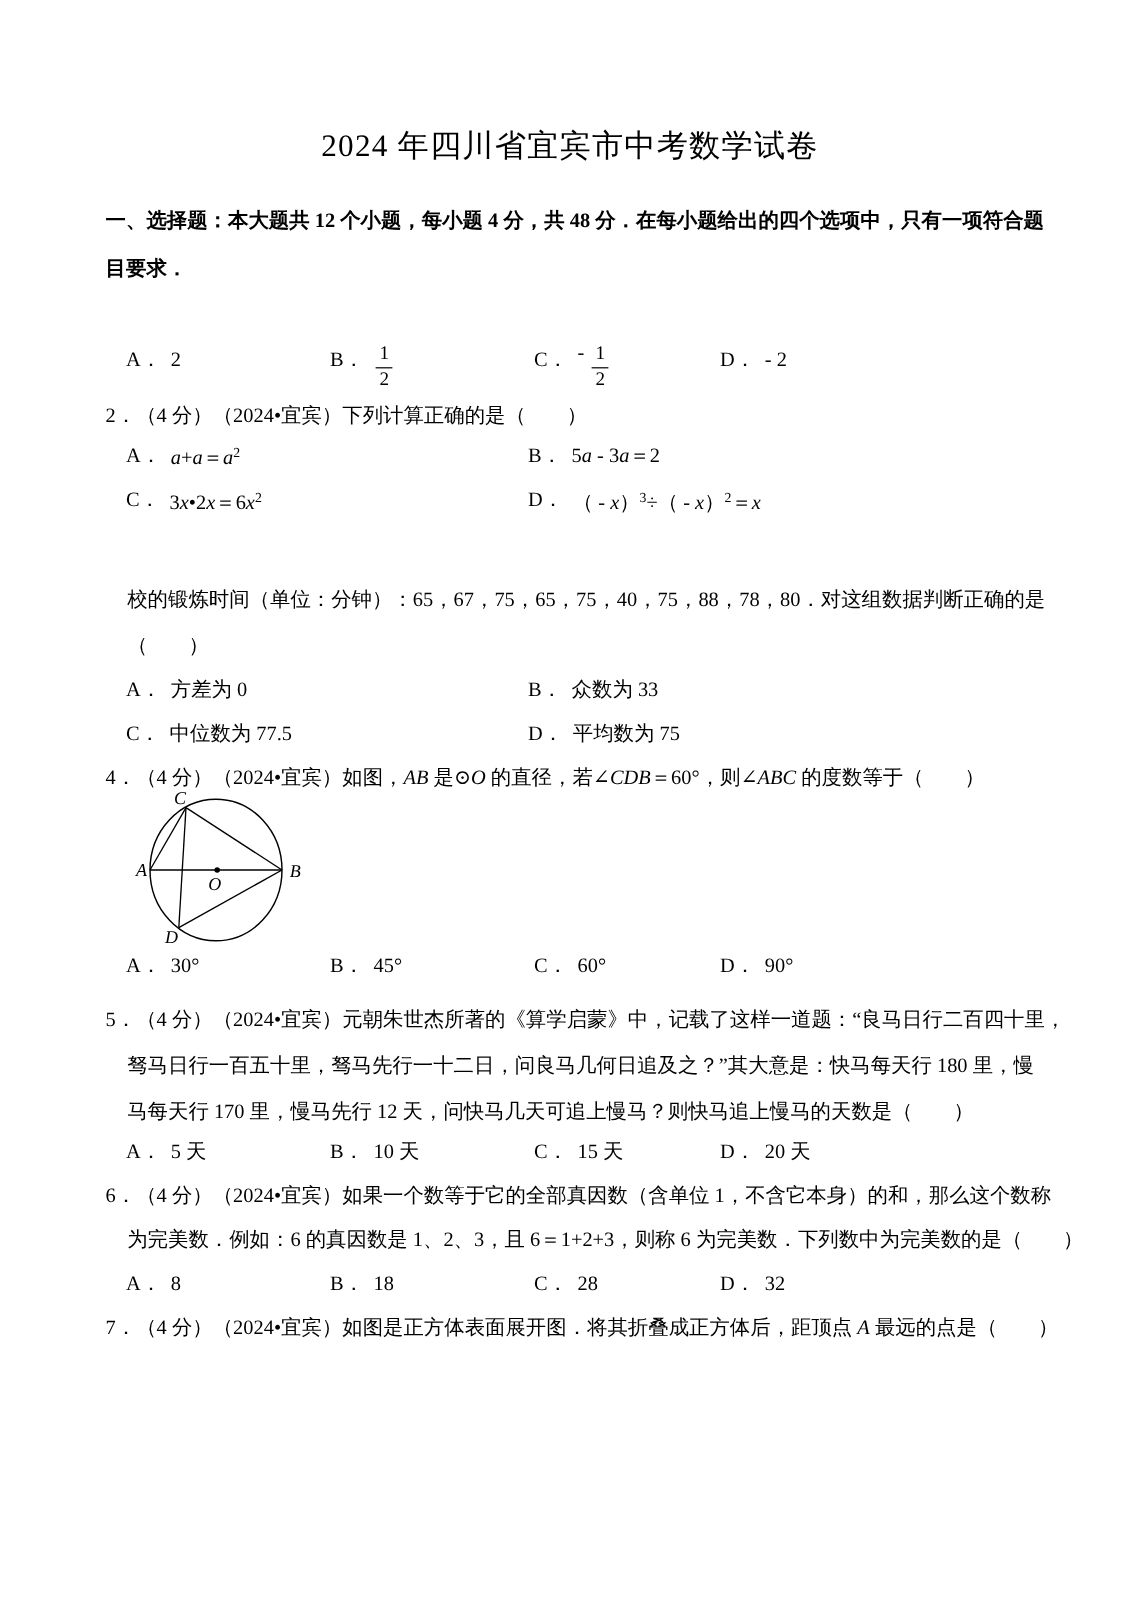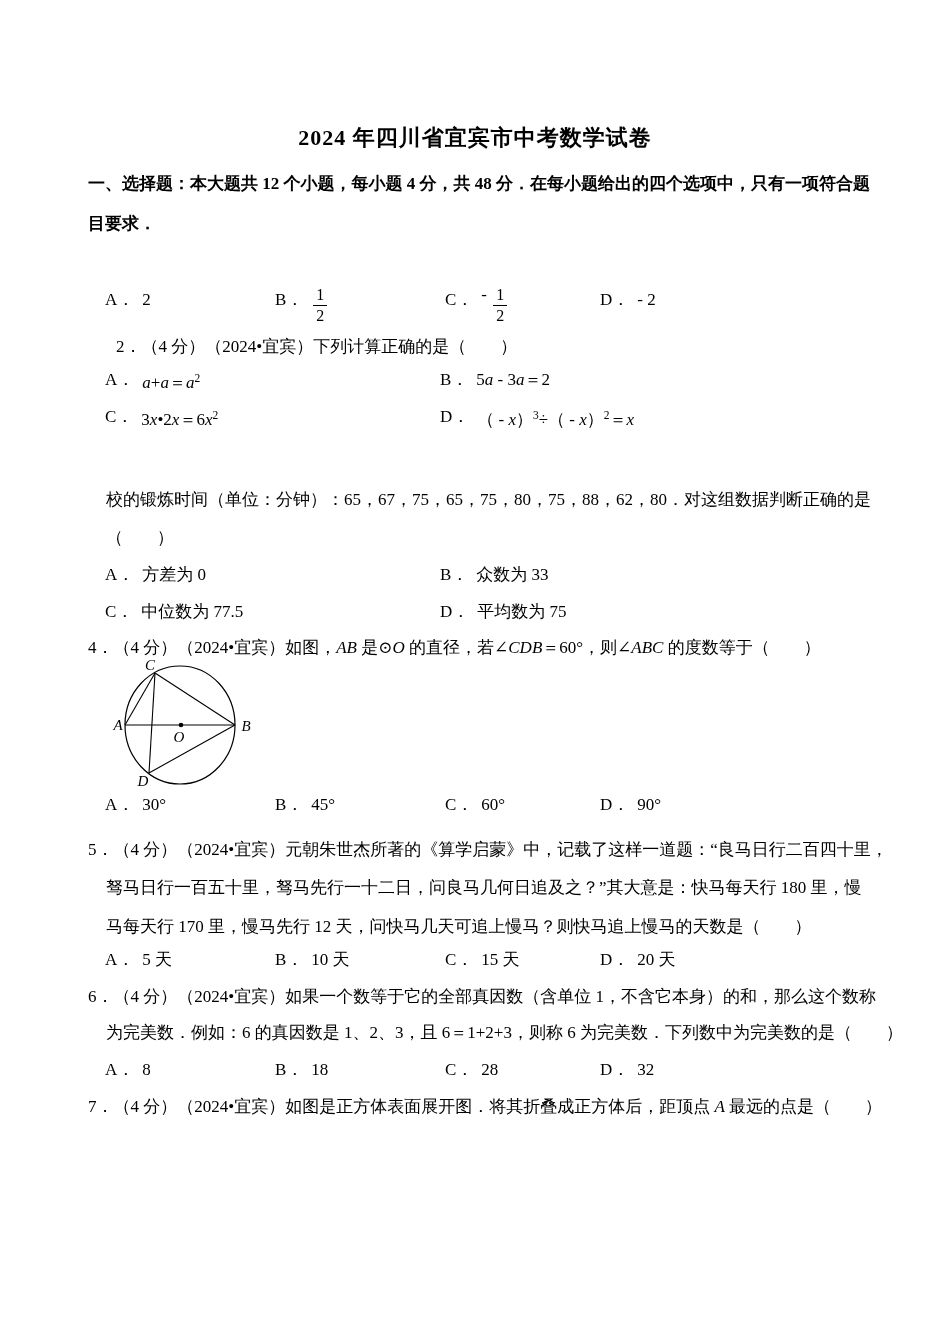--- a/index.html
+++ b/index.html
@@ -1,22 +1,22 @@
 <!DOCTYPE html>
 <html lang="zh"><head>
 <meta charset="utf-8">
 <style>
   html,body{margin:0;padding:0;background:#ffffff;}
   .page{
     position:relative;width:950px;height:1344px;background:#fff;
     font-family:"Liberation Serif","DejaVu Serif",serif;color:#000;overflow:hidden;
   }
   .title{
-    position:absolute;top:116px;left:0;width:100%;height:44px;line-height:44px;
-    text-align:center;font-size:22px;font-weight:bold;letter-spacing:1px;
+    position:absolute;top:100px;left:0;width:100%;height:44px;line-height:44px;
+    text-align:center;font-size:26px;font-weight:normal;letter-spacing:1px;
   }
   .line{
     position:absolute;left:88px;right:60px;height:40px;line-height:40px;
     font-size:17px;white-space:nowrap;
   }
   .bold{font-weight:bold;}
   .indent{left:106px;}
   .i{font-style:italic;}
   .sup{font-size:11.5px;vertical-align:6px;}
   .opt{position:absolute;top:0;height:100%;display:flex;align-items:center;}
@@ -59,21 +59,21 @@
             <span class="fnum">1</span>
             <span class="fden">2</span>
           </span></span>
       </span>
     <span class="opt o4">
         <span class="olabel">D．</span>
         <span class="oval"><span> - 2</span></span>
       </span>
   </div>
 
-  <div class="line" style="top:327px;margin-left:28px;">2．（4 分）（2024•宜宾）下列计算正确的是（　　）</div>
+  <div class="line" style="top:327px;">2．（4 分）（2024•宜宾）下列计算正确的是（　　）</div>
   <div class="line" style="top:360px;">
     <span class="opt o1">
         <span class="olabel">A．</span>
         <span class="oval"><span class="i">a</span><span>+</span><span class="i">a</span><span>＝</span><span class="i">a</span><span class="sup">2</span></span>
       </span>
     <span class="opt o2b">
         <span class="olabel">B．</span>
         <span class="oval"><span>5</span><span class="i">a</span><span> - 3</span><span class="i">a</span><span>＝2</span></span>
       </span>
   </div>
@@ -81,21 +81,21 @@
     <span class="opt o1">
         <span class="olabel">C．</span>
         <span class="oval"><span>3</span><span class="i">x</span><span>•2</span><span class="i">x</span><span>＝6</span><span class="i">x</span><span class="sup">2</span></span>
       </span>
     <span class="opt o2b">
         <span class="olabel">D．</span>
         <span class="oval"><span>（ - </span><span class="i">x</span><span>）</span><span class="sup">3</span><span>÷（ - </span><span class="i">x</span><span>）</span><span class="sup">2</span><span>＝</span><span class="i">x</span></span>
       </span>
   </div>
 
-  <div class="line indent" style="top:480px;">校的锻炼时间（单位：分钟）：65，67，75，65，75，80，75，88，62，80．对这组数据判断正确的是</div>
+  <div class="line indent" style="top:480px;">校的锻炼时间（单位：分钟）：65，67，75，65，75，40，75，88，78，80．对这组数据判断正确的是</div>
   <div class="line indent" style="top:518px;">（　　）</div>
   <div class="line" style="top:555px;">
     <span class="opt o1">
         <span class="olabel">A．</span>
         <span class="oval"><span>方差为 0</span></span>
       </span>
     <span class="opt o2b">
         <span class="olabel">B．</span>
         <span class="oval"><span>众数为 33</span></span>
       </span>

